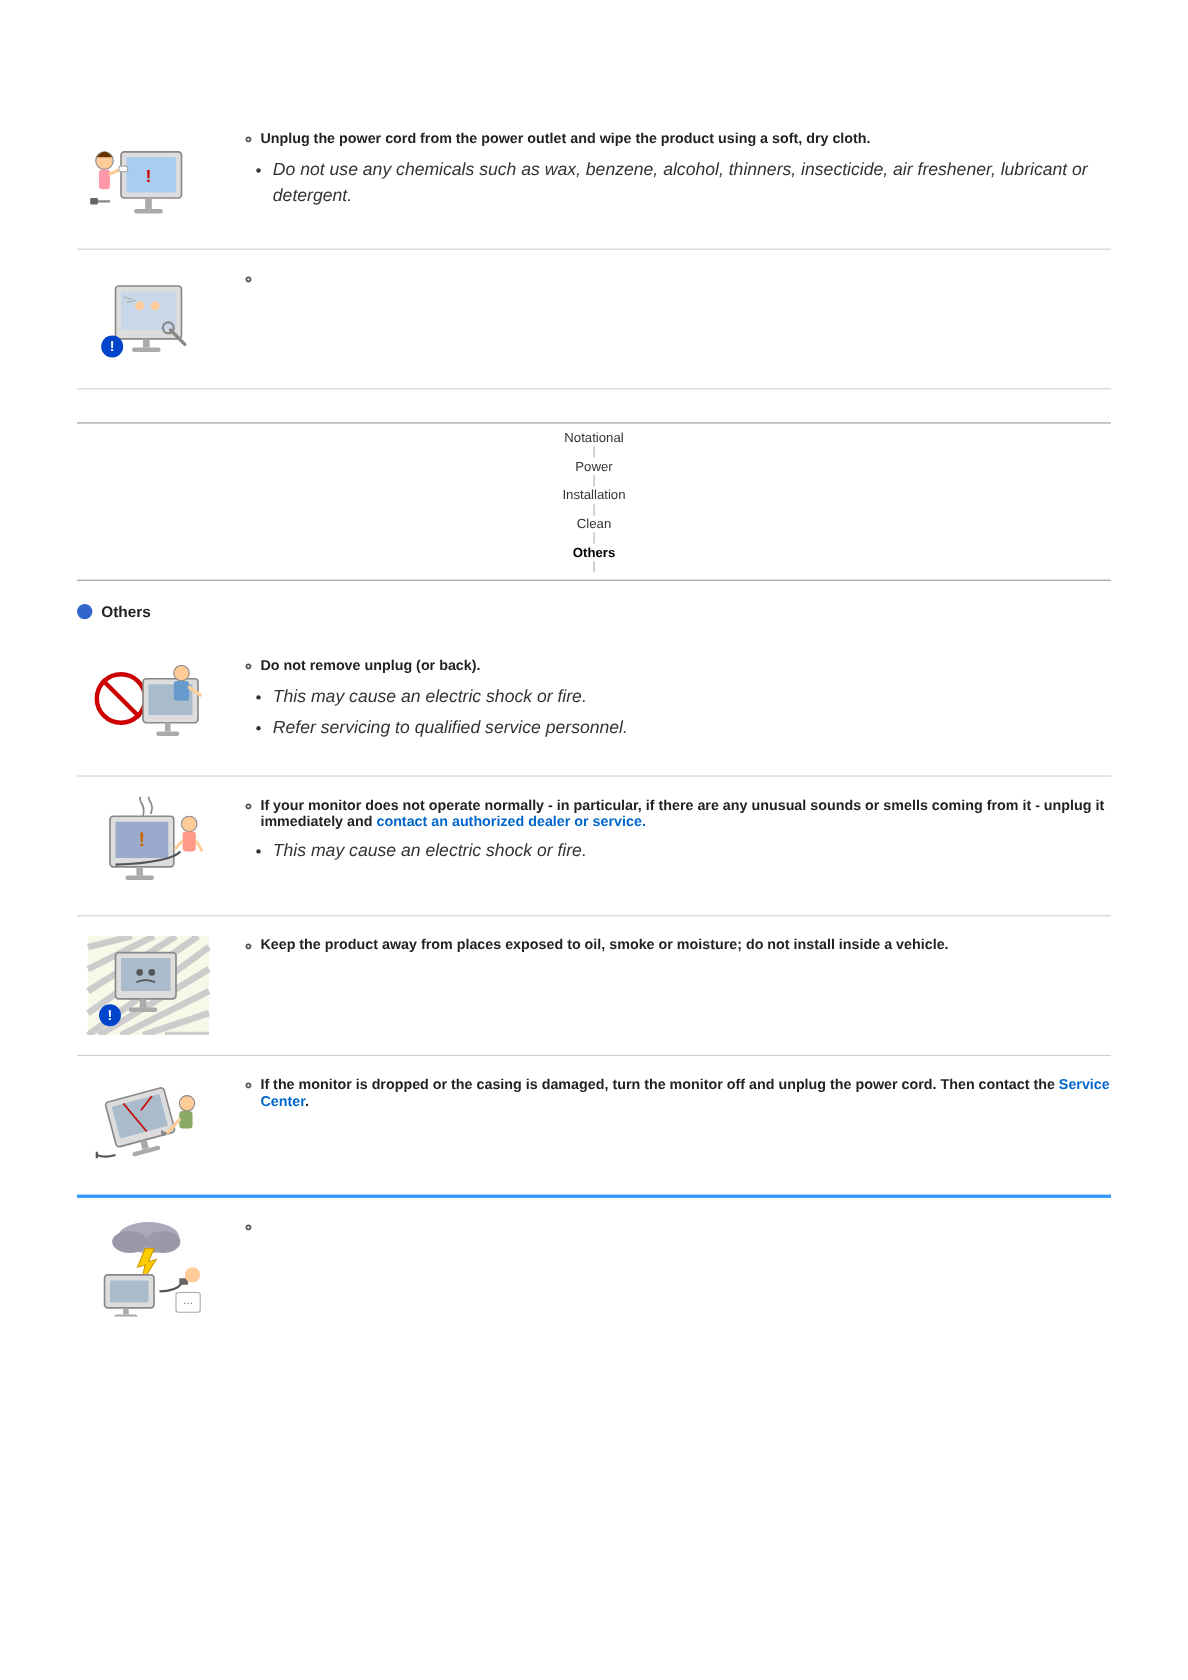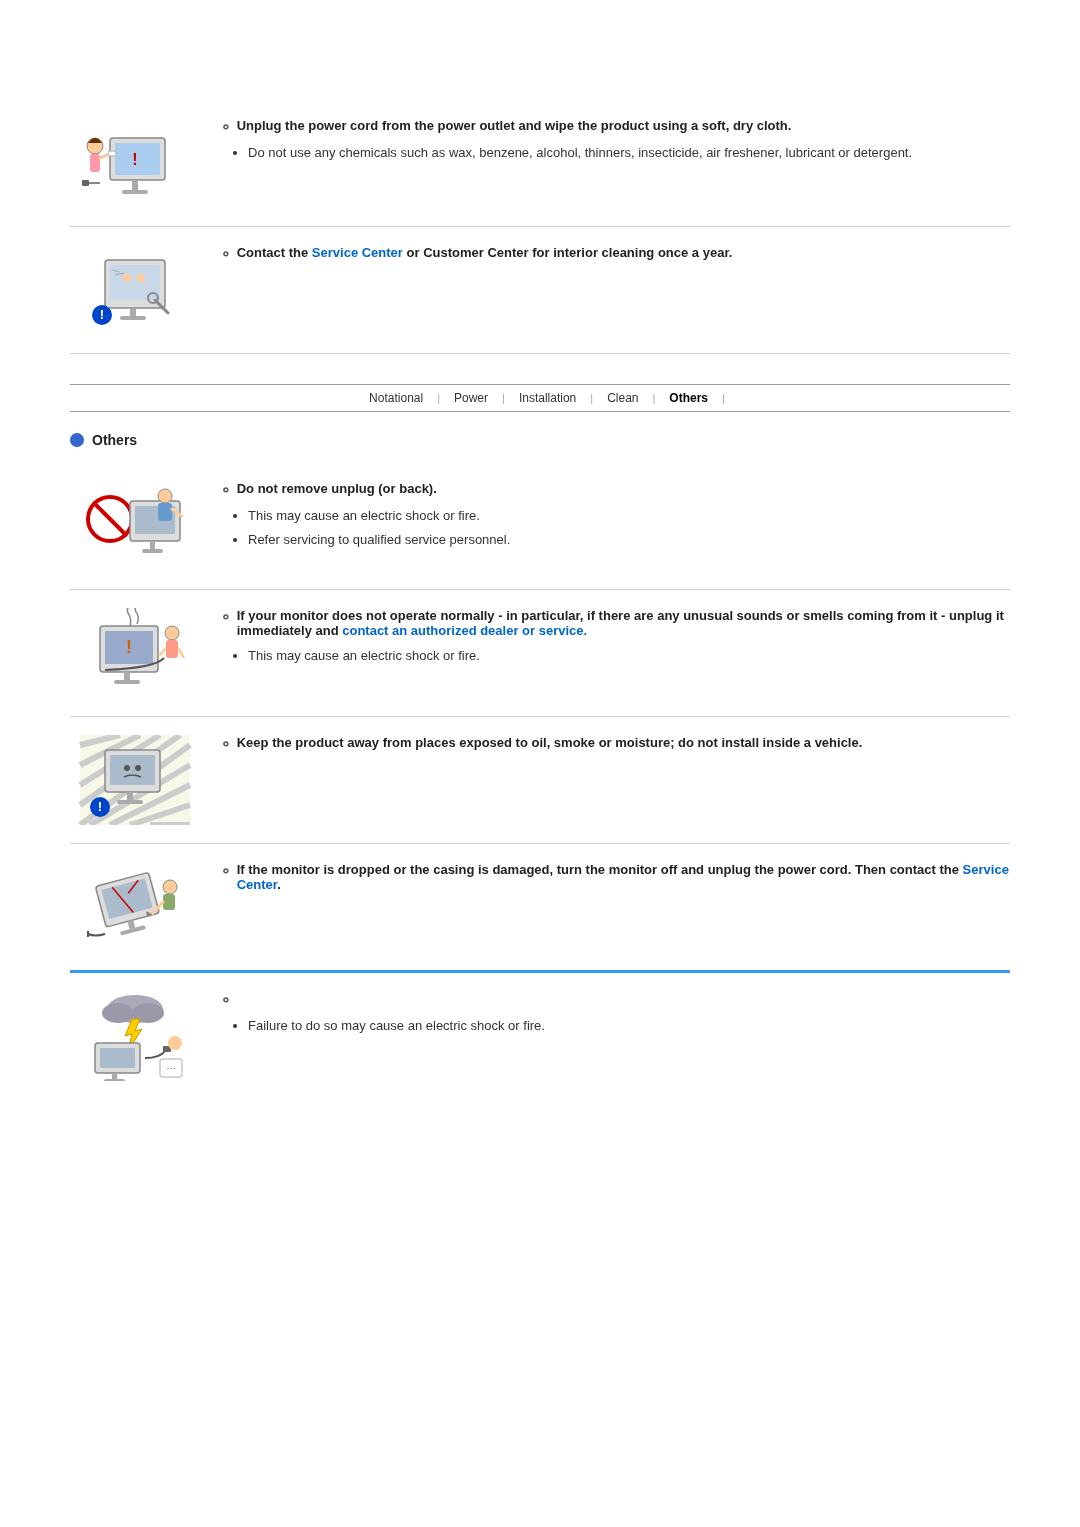--- a/index.html
+++ b/index.html
@@ -62,38 +62,40 @@
     }
 
     .item-list {
       list-style: disc;
       padding-left: 28px;
       margin-top: 5px;
     }
 
     .item-list li {
       margin-bottom: 4px;
-      font-size: 13px;
+      font-size: 16px;
       color: #333;
       line-height: 1.5;
+      font-style: italic;
     }
 
     .link-blue {
       color: #0066cc;
     }
 
     
     .nav-tabs {
       display: flex;
       align-items: center;
       justify-content: center;
       border-top: 1px solid #999;
       border-bottom: 1px solid #999;
       padding: 6px 0;
       margin: 30px 0 20px 0;
+      flex-direction: column;
     }
 
     .nav-tab {
       font-size: 12px;
       color: #333;
       padding: 0 14px;
       cursor: pointer;
       position: relative;
     }
 
@@ -203,23 +205,20 @@
           <line x1="32" y1="25" x2="40" y2="27" stroke="#aaa" stroke-width="1"></line>
           <line x1="35" y1="30" x2="44" y2="28" stroke="#aaa" stroke-width="1"></line>
 
           <line x1="75" y1="55" x2="88" y2="68" stroke="#888" stroke-width="3" stroke-linecap="round"></line>
           <circle cx="73" cy="53" r="5" fill="none" stroke="#888" stroke-width="2"></circle>
         </svg>
       </div>
       <div class="item-content">
         <div class="item-heading">
           <span class="bullet-icon">⚬</span>
-          <span>
-            Contact the <span class="link-blue">Service Center</span> or Customer Center for interior cleaning once a year.
-          </span>
         </div>
       </div>
     </div>
 
   </div>
 
   <nav class="nav-tabs">
     <span class="nav-tab">Notational</span>
     <span class="nav-sep">|</span>
     <span class="nav-tab">Power</span>
@@ -402,20 +401,17 @@
           <path d="M90 52 Q88 56 91 58 Q94 56 95 52" fill="#ffcc99"></path>
 
           <rect x="80" y="68" width="22" height="18" rx="2" fill="#fff" stroke="#aaa" stroke-width="1"></rect>
           <text x="91" y="80" text-anchor="middle" font-size="9" fill="#333">···</text>
         </svg>
       </div>
       <div class="item-content">
         <div class="item-heading">
           <span class="bullet-icon">⚬</span>
         </div>
-        <ul class="item-list">
-          <li>Failure to do so may cause an electric shock or fire.</li>
-        </ul>
       </div>
     </div>
 
   </div>
 </div>
 
 </body></html>

